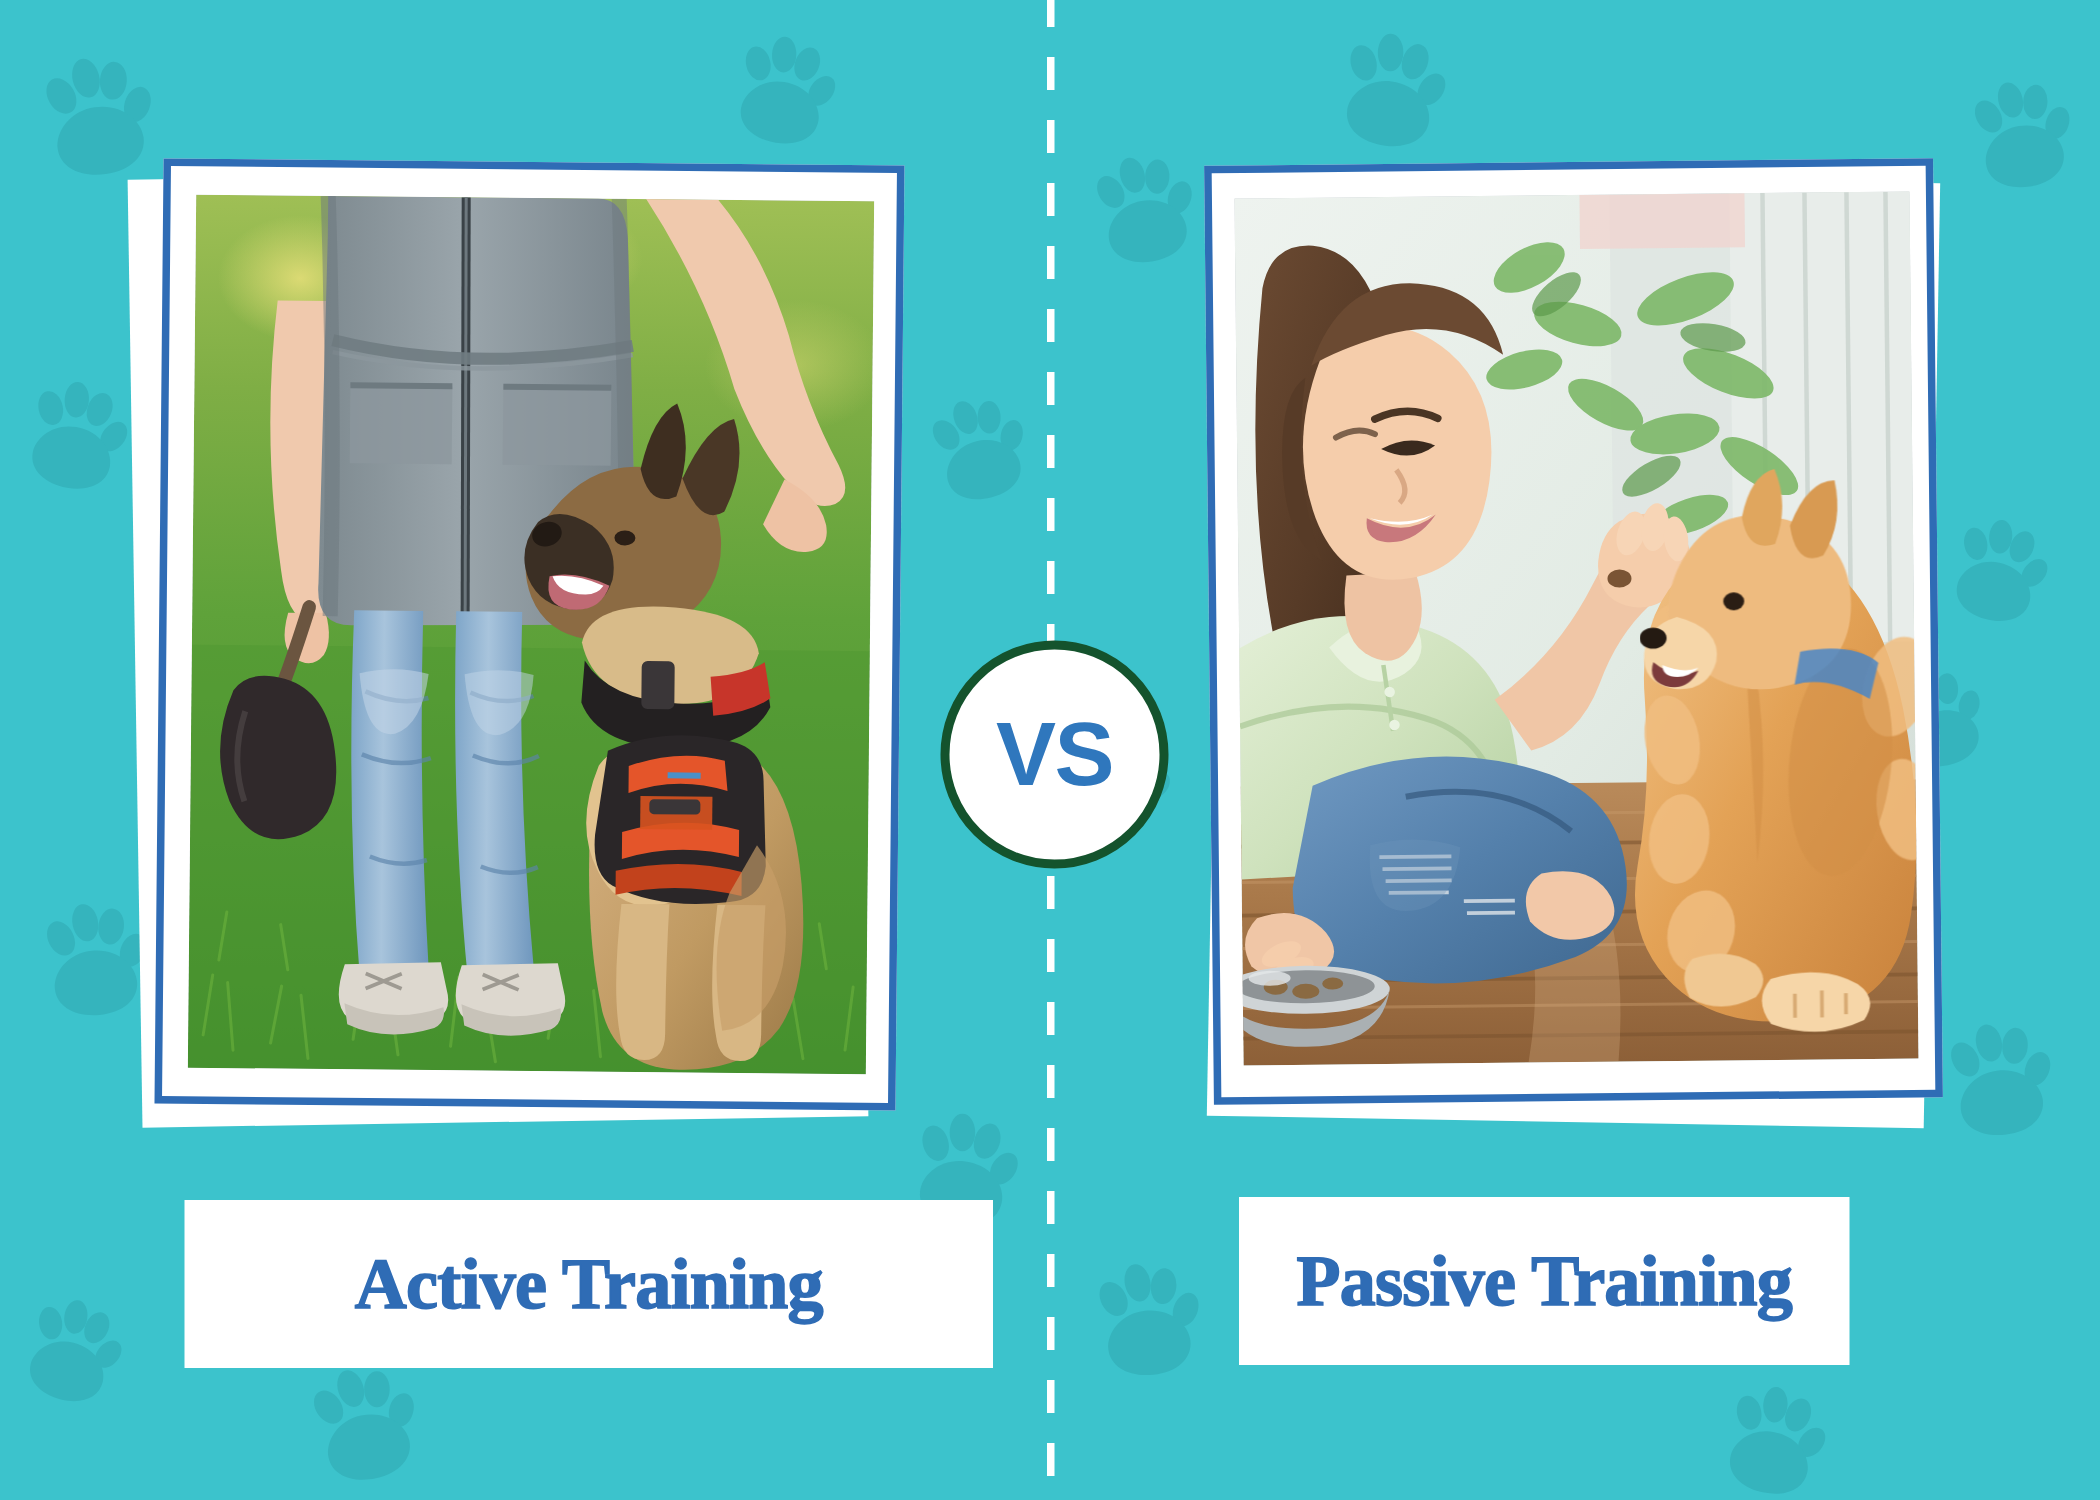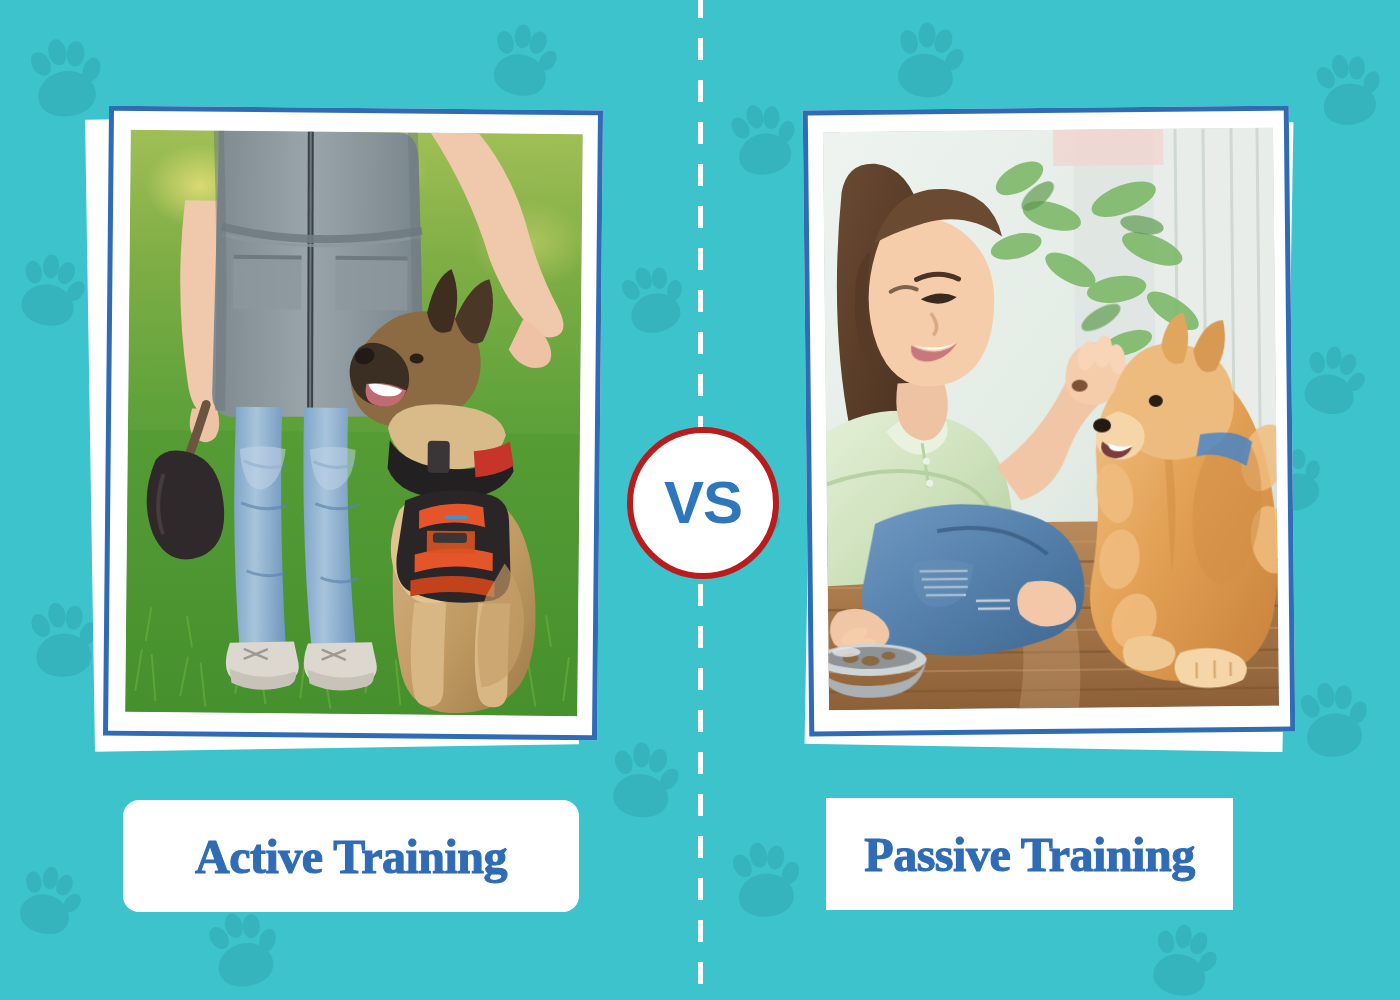--- a/index.html
+++ b/index.html
@@ -40,41 +40,41 @@
   #card-left .photo{left:38px;top:24px;width:452px;height:582px;transform:rotate(0.55deg);transform-origin:50% 50%;}
 
   #card-right{left:800px;top:108px;width:500px;height:640px;}
   #card-right .card-back{left:10px;top:10px;width:478px;height:630px;transform:rotate(1.0deg);transform-origin:50% 50%;}
   #card-right .frame{left:6px;top:0px;width:486px;height:626px;transform:rotate(-0.6deg);transform-origin:50% 50%;}
   #card-right .photo{left:26px;top:22px;width:450px;height:578px;transform:rotate(-0.6deg);transform-origin:50% 50%;}
 
   
   #vs-badge{
     position:absolute;left:627px;top:427px;width:152px;height:152px;z-index:6;
-    border-radius:50%;background:#ffffff;border:6px solid #b91c1c;
+    border-radius:50%;background:#ffffff;border:6px solid #14532d;
     box-sizing:border-box;display:flex;align-items:center;justify-content:center;
   }
   #vs-text{
     font-family:"Liberation Sans", sans-serif;
     font-weight:bold;font-size:60px;color:#2f77bd;letter-spacing:-1px;line-height:1;
     user-select:none;
   }
 
   
   .label-plate{
     position:absolute;background:#ffffff;z-index:4;
     display:flex;align-items:center;justify-content:center;
   }
   .label-text{
     font-family:"Liberation Serif", serif;
     font-weight:bold;font-size:48px;color:#2f6cb5;
     letter-spacing:-0.5px;white-space:nowrap;
     -webkit-text-stroke:1.1px #2f6cb5;
   }
-  #label-left{left:123px;top:800px;width:456px;height:112px;border-radius:16px;}
+  #label-left{left:123px;top:800px;width:539px;height:112px;}
   #label-right{left:826px;top:798px;width:407px;height:112px;}
 </style>
 </head>
 <body>
 
 <div id="stage">
 
   <svg id="paw-layer" viewBox="0 0 1400 1000" preserveAspectRatio="none">
     <defs>
       <g id="pawshape">

